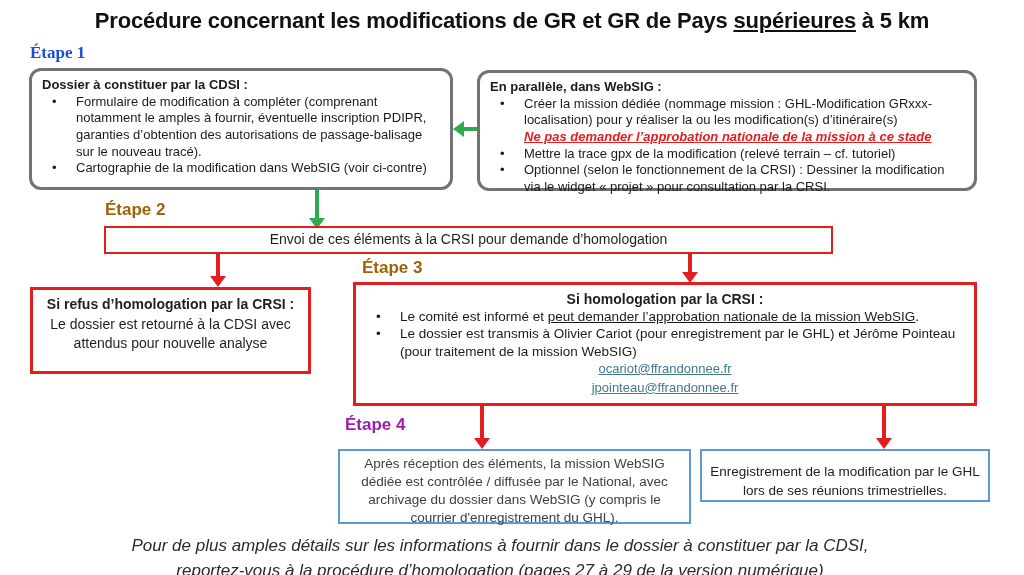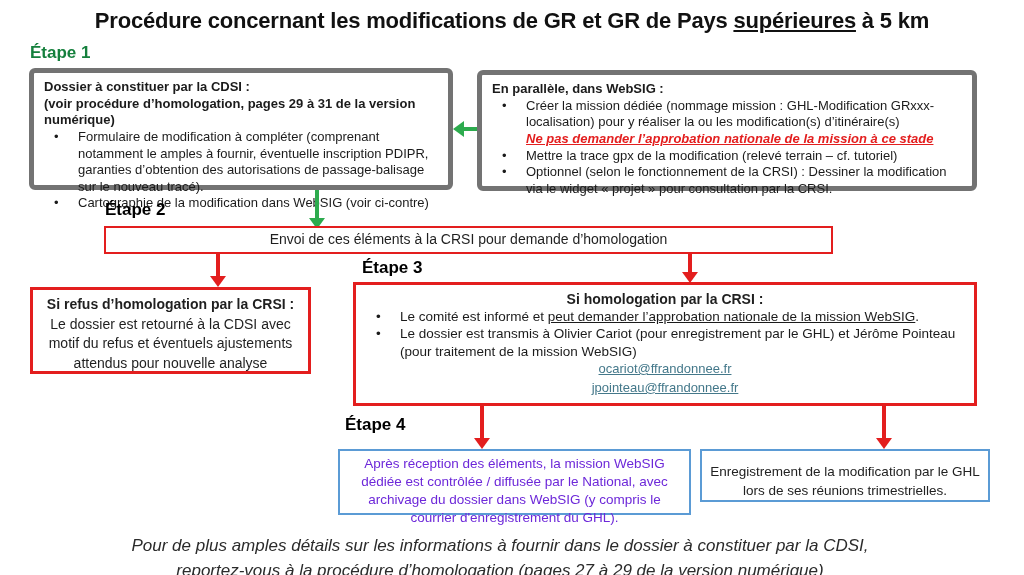--- a/index.html
+++ b/index.html
@@ -5,26 +5,26 @@
   * { margin:0; padding:0; box-sizing:border-box; }
   html,body { width:1024px; height:575px; background:#ffffff; }
   body { font-family:"Liberation Sans", sans-serif; color:#1f1f1f; }
   .canvas { position:relative; width:1024px; height:575px; background:#fff; overflow:hidden; }
 
   .page-title { position:absolute; top:8px; left:0; width:1024px; text-align:center;
                 font-size:22px; font-weight:bold; color:#111; letter-spacing:-0.2px; }
   .page-title .u { text-decoration:underline;margin-top:8px; }
 
   .step-label { position:absolute; font-size:17px; font-weight:bold; }
-  .lab-green { color:#15803d; }
-  .lab-red   { color:#000000; }
-  .lab-blue  { color:#000000; }
+  .lab-green { color:#1d4ed8;font-family:Liberation Serif, serif; }
+  .lab-red   { color:#a16207; }
+  .lab-blue  { color:#a21caf; }
 
   .box { position:absolute; background:#fff; }
-  .gbox { border:5px solid #737373; border-radius:6px; }
+  .gbox { border:3px solid #737373; border-radius:12px; }
   .rbox { border:3px solid #e31e1e; }
   .rbox-thin { border:2.5px solid #e31e1e; }
   .bbox { border:2.5px solid #5b9bd5; }
 
   .pad { padding:6px 10px 6px 10px; }
   .hdr { font-weight:bold; font-size:13px; line-height:1.28; color:#1b1b1b; }
 
   .bullet { display:flex; font-size:13px; line-height:1.28; color:#1b1b1b; }
   .bullet .marker { width:34px; padding-left:10px; flex:none; }
   .bullet .btext { flex:1; padding-right:2px; }
@@ -58,21 +58,20 @@
 <div class="canvas">
 
   <div class="page-title">
     <span>Procédure concernant les modifications de GR et GR de Pays </span><span class="u">supérieures</span><span> à 5 km</span>
   </div>
 
   <div class="step-label lab-green" style="left:30px; top:43px;">Étape 1</div>
 
   <div class="box gbox pad" style="left:29px; top:68px; width:424px; height:122px;">
     <div class="hdr">Dossier à constituer par la CDSI :</div>
-    <div class="hdr">(voir procédure d’homologation, pages 29 à 31 de la version numérique)</div>
     <div class="bullet">
       <span class="marker">•</span>
       <span class="btext">Formulaire de modification à compléter (comprenant notamment le amples à fournir, éventuelle inscription PDIPR, garanties d’obtention des autorisations de passage-balisage sur le nouveau tracé).</span>
     </div>
     <div class="bullet">
       <span class="marker">•</span>
       <span class="btext">Cartographie de la modification dans WebSIG (voir ci-contre)</span>
     </div>
   </div>
 
@@ -113,21 +112,20 @@
       <span class="head"></span>
   </div>
   <div class="arr arr-v" style="left:682px; top:254px; width:16px; height:29px;">
     <span class="stem"></span>
       <span class="head"></span>
   </div>
 
   <div class="box rbox center-txt" style="left:30px; top:287px; width:281px; height:87px; font-size:14px; line-height:1.4; padding:5px 6px;">
     <div style="font-weight:bold;">Si refus d’homologation par la CRSI :</div>
     <div>Le dossier est retourné à la CDSI avec</div>
-    <div>motif du refus et éventuels ajustements</div>
     <div>attendus pour nouvelle analyse</div>
   </div>
 
   <div class="step-label lab-red" style="left:362px; top:258px;">Étape 3</div>
   <div class="box rbox" style="left:353px; top:282px; width:624px; height:124px; padding:5px 10px;">
     <div class="center-txt" style="font-weight:bold; font-size:14px; line-height:1.3;">Si homologation par la CRSI :</div>
     <div class="bullet" style="font-size:13.5px;">
       <span class="marker">•</span>
       <span class="btext">
         <span>Le comité est informé et </span><span class="u-inline">peut demander l’approbation nationale de la mission WebSIG</span><span>.</span>
@@ -144,21 +142,21 @@
   <div class="arr arr-v" style="left:474px; top:406px; width:16px; height:43px;">
     <span class="stem"></span>
       <span class="head"></span>
   </div>
   <div class="arr arr-v" style="left:876px; top:406px; width:16px; height:43px;">
     <span class="stem"></span>
       <span class="head"></span>
   </div>
 
   <div class="step-label lab-blue" style="left:345px; top:415px;">Étape 4</div>
-  <div class="box bbox center-txt" style="left:338px; top:449px; width:353px; height:66px; font-size:13.5px; line-height:1.33; padding:4px 8px; color:#6d28d9;">Après réception des éléments, la mission WebSIG dédiée est contrôlée / diffusée par le National, avec archivage du dossier dans WebSIG (y compris le courrier d'enregistrement du GHL).</div>
+  <div class="box bbox center-txt" style="left:338px; top:449px; width:353px; height:75px; font-size:13.5px; line-height:1.33; padding:4px 8px; color:#404040;">Après réception des éléments, la mission WebSIG dédiée est contrôlée / diffusée par le National, avec archivage du dossier dans WebSIG (y compris le courrier d'enregistrement du GHL).</div>
   <div class="box bbox center-txt" style="left:700px; top:449px; width:290px; height:53px; font-size:13.5px; line-height:1.4; padding:12px 8px; color:#222;">Enregistrement de la modification par le GHL lors de ses réunions trimestrielles.</div>
 
   <div class="footer-note">
     <div>Pour de plus amples détails sur les informations à fournir dans le dossier à constituer par la CDSI,</div>
     <div>reportez-vous à la procédure d’homologation (pages 27 à 29 de la version numérique)</div>
   </div>
 
 </div>
 
 </body></html>

